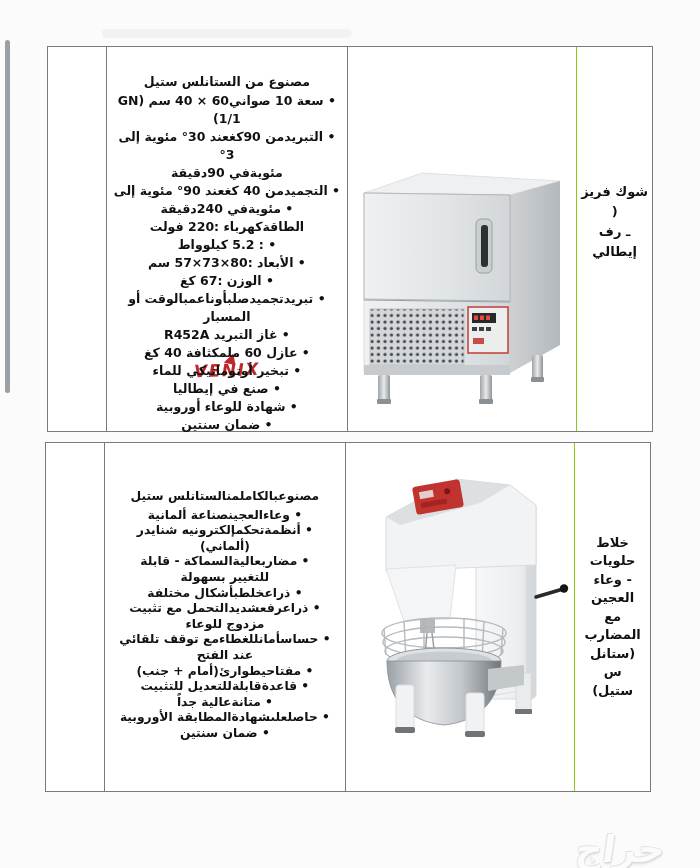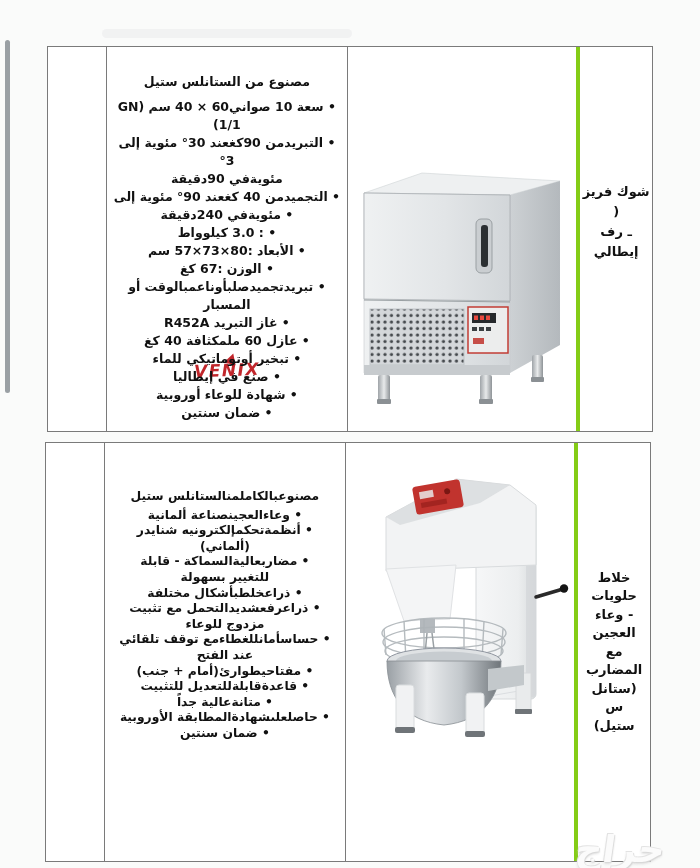--- a/index.html
+++ b/index.html
@@ -6,33 +6,33 @@
   body{
     width:700px;height:868px;position:relative;overflow:hidden;
     background:#fafbfa;
     font-family:"DejaVu Sans","Liberation Sans",sans-serif;
     color:#111;
   }
   .smudge{position:absolute;left:102px;top:29px;width:250px;height:9px;background:#ededee;border-radius:5px;opacity:.65;}
   .scrollbar{position:absolute;left:5px;top:40px;width:5px;height:353px;background:#9aa0a4;border-radius:3px;}
   .card{position:absolute;display:flex;background:#fff;border:1px solid #7a7a7a;box-sizing:border-box;}
   #card1{left:47px;top:46px;width:606px;height:386px;}
-  #card2{left:45px;top:442px;width:606px;height:420px;}
+  #card2{left:45px;top:442px;width:606px;height:350px;}
   .col{box-sizing:border-box;height:100%;}
   .col-a{width:58px;}
   .col-b{width:242px;border-left:1px solid #7a7a7a;direction:rtl;text-align:center;
          font-weight:bold;font-size:12.5px;line-height:18px;padding:26px 6px 0;position:relative;}
   .col-c{width:230px;border-left:1px solid #7a7a7a;position:relative;background:#fff;}
-  .col-d{width:76px;border-left:4px solid #84cc16;display:flex;flex-direction:column;
+  .col-d{width:76px;border-left:1px solid #84cc16;display:flex;flex-direction:column;
          justify-content:center;align-items:center;direction:rtl;text-align:center;
          font-weight:bold;font-size:13px;line-height:20px;}
   #card1 .col-d{padding-bottom:34px;}
   #card2 .col-b{padding-top:46px;line-height:15.6px;font-size:12.3px;}
   #card2 .col-d{line-height:18.5px;}
-  .spec-heading{margin-bottom:7px;}
+  .spec-heading{margin-bottom:1px;}
   #card2 .spec-heading{margin-bottom:3px;}
   .line{position:relative;z-index:1;}
   .venix{position:absolute;left:50%;top:314px;transform:translateX(-50%) rotate(-2deg);
          z-index:0;color:#c1262b;font-style:italic;font-weight:bold;font-size:17px;
          letter-spacing:1.5px;direction:ltr;}
   .venix-flag{position:absolute;left:18px;top:-10px;width:0;height:0;
          border-left:7px solid transparent;border-right:5px solid transparent;
          border-bottom:11px solid #c1262b;transform:rotate(14deg);}
   .machine{position:absolute;}
   #chiller{left:8px;top:116px;}
@@ -52,21 +52,22 @@
 
   <div class="col col-b">
     <span class="venix">VENIX</span>
     <span class="venix-flag" style="left:118px;top:306px;position:absolute;"></span>
     <div class="spec-heading line">مصنوع من الستانلس ستيل</div>
     <div class="line">• سعة 10 صواني60 × 40 سم (GN 1/1)</div>
     <div class="line">• التبريدمن 90كغعند 30° مئوية إلى 3°</div>
     <div class="line">مئويةفي 90دقيقة</div>
     <div class="line">• التجميدمن 40 كغعند 90° مئوية إلى</div>
     <div class="line">• مئويةفي 240دقيقة</div>
-    <div class="line">• : 3.0 كيلوواط</div>
+    <div class="line">الطاقةكهرباء :220 فولت</div>
+    <div class="line">• : 5.2 كيلوواط</div>
     <div class="line">• الأبعاد :80×73×57 سم</div>
     <div class="line">• الوزن :67 كغ</div>
     <div class="line">• تبريدتجميدصلبأوناعمبالوقت أو</div>
     <div class="line">المسبار</div>
     <div class="line">• غاز التبريد R452A</div>
     <div class="line">• عازل 60 ملمكثافة 40 كغ</div>
     <div class="line">• تبخير أوتوماتيكي للماء</div>
     <div class="line">• صنع في إيطاليا</div>
     <div class="line">• شهادة للوعاء أوروبية</div>
     <div class="line">• ضمان سنتين</div>

